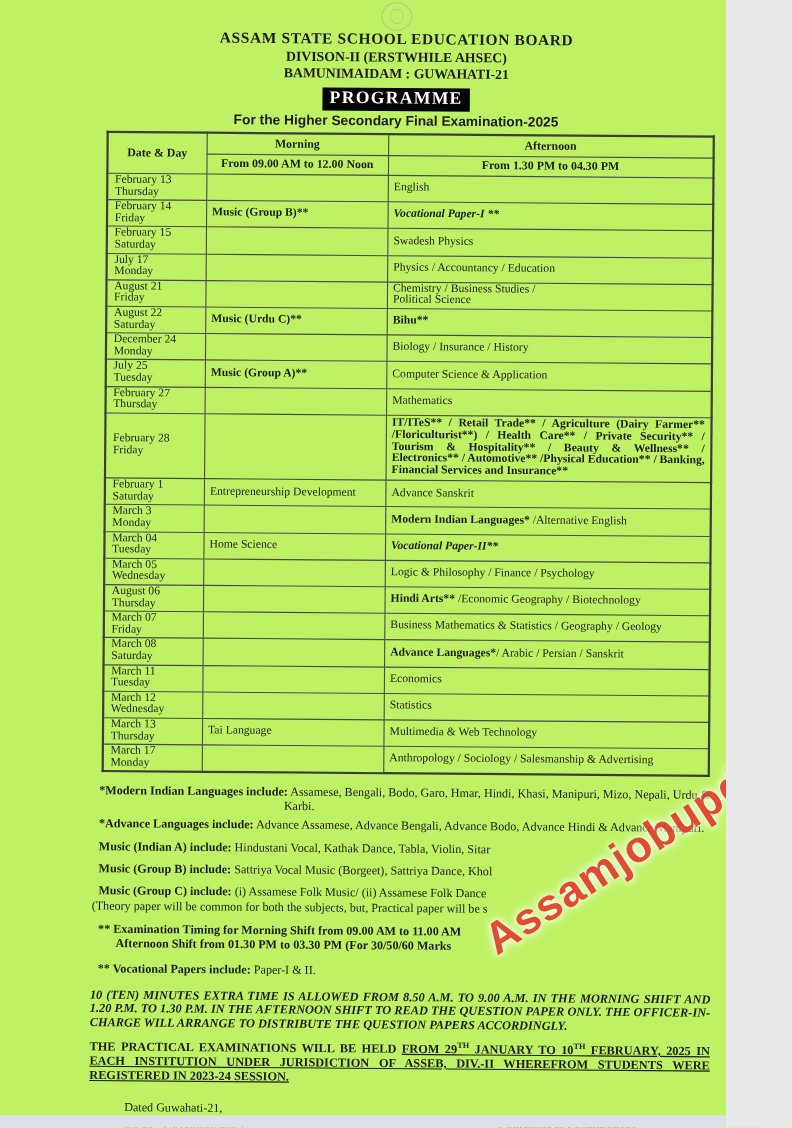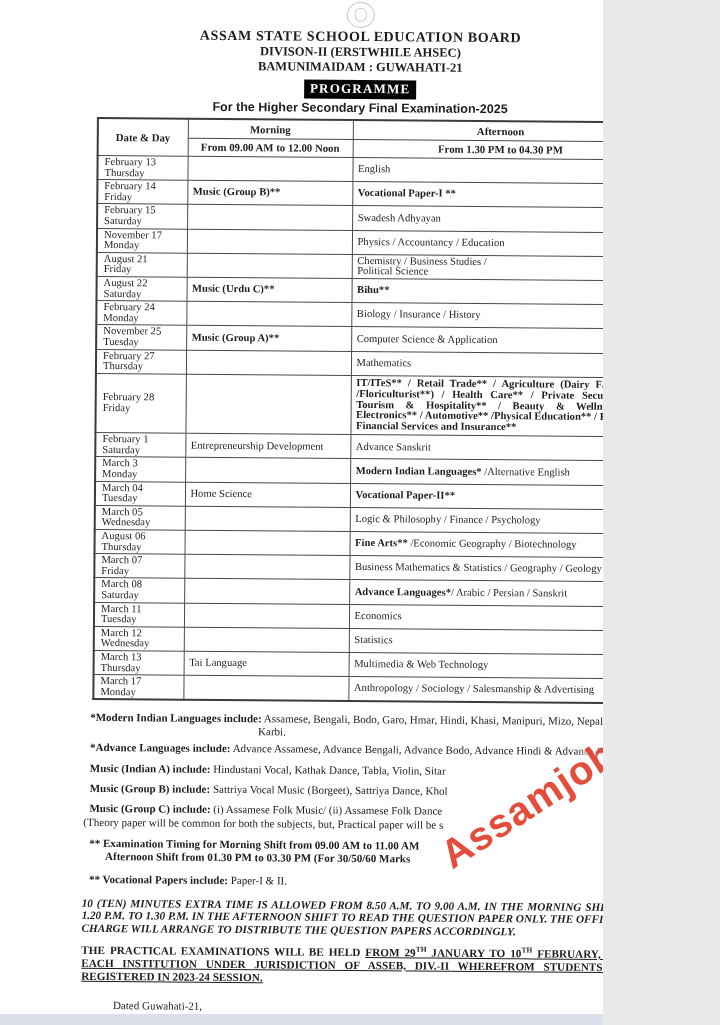--- a/index.html
+++ b/index.html
@@ -1,50 +1,50 @@
 <!DOCTYPE html>
 <html><head>
 <meta charset="utf-8">
 <style>
   html,body{margin:0;padding:0;background:#e9e9e9;}
   .photo{
-    position:relative;width:603px;height:1025px;background:#ffffff;
+    position:relative;width:660px;height:1025px;background:#bef264;
     overflow:hidden;font-family:"Liberation Serif",serif;color:#1c1c1c;
   }
   .doc{position:absolute;left:0;top:0;width:720px;
     transform:rotate(0.45deg);transform-origin:360px 110px;}
   
   .hdr{text-align:center;padding-top:2px;}
   .seal{width:26px;height:24px;margin:0 auto 1px auto;border:1px solid #b8b2a6;
     border-radius:50%;position:relative;opacity:.75;}
   .seal:before{content:"";position:absolute;left:7px;top:5px;width:10px;height:12px;
     border:1px solid #c2bcb0;border-radius:40% 40% 50% 50%;}
   .board{font-size:14px;font-weight:bold;letter-spacing:.6px;line-height:16px;}
   .divis{font-size:12.5px;font-weight:bold;line-height:15px;}
   .addr{font-size:12.5px;font-weight:bold;line-height:15px;}
   .badge{display:inline-block;background:#050505;color:#fff;font-weight:bold;
-    font-size:13px;letter-spacing:1.2px;padding:1px 6px 2px 6px;margin:5px auto 2px auto;}
+    font-size:16px;letter-spacing:1.2px;padding:1px 6px 2px 6px;margin:5px auto 2px auto;}
   .subtitle{font-family:"Liberation Sans",sans-serif;font-weight:bold;
     font-size:12.5px;line-height:15px;margin-bottom:3px;}
   
   table.sched{border-collapse:collapse;margin-left:97px;width:551px;
     border:2px solid #3c3c3c;table-layout:fixed;}
   .sched th,.sched td{border:1px solid #4a4a4a;}
   .sched th{font-size:10.8px;font-weight:bold;text-align:center;padding:1px 2px;line-height:13px;}
   .sched thead tr.t1 th{height:16px;}
   .sched thead tr.t2 th{height:15px;}
   .sched td{font-size:10.6px;line-height:10.6px;padding:1px 5px;vertical-align:middle;
     white-space:pre-line;}
   .c-date{font-size:10.8px;line-height:10.8px;padding-left:6px !important;}
   .c-date div{padding:0;}
   .c-morning{font-size:10.6px;}
   .c-afternoon{}
   .row-tall .c-afternoon{text-align:justify;line-height:10.9px;padding-top:2px;padding-bottom:2px;}
   .seg-b{font-weight:bold;}
-  .seg-i{}
+  .seg-i{font-style:italic;}
   
   .notes{margin:11px 68px 0 95px;width:557px;font-size:11px;line-height:12.4px;}
   .note{margin-bottom:4px;}
   .hang{padding-left:168px;text-indent:-168px;margin-bottom:5px;}
   .nlabel{font-weight:bold;}
   .music{margin-top:8px;margin-bottom:0;}
   .mc-extra{margin-top:1px;margin-left:-6px;}
   .timing{margin-top:9px;font-weight:bold;line-height:13px;}
   .timing .l2{padding-left:16px;}
   .voc{margin-top:10px;}
@@ -108,45 +108,45 @@
             <td class="c-afternoon"><span>English</span></td>
           </tr>
           <tr>
             <td class="c-date"><div>February 14</div><div>Friday</div></td>
             <td class="c-morning"><span class="seg-b">Music (Group B)**</span></td>
             <td class="c-afternoon"><span class="seg-b seg-i">Vocational Paper-I **</span></td>
           </tr>
           <tr>
             <td class="c-date"><div>February 15</div><div>Saturday</div></td>
             <td class="c-morning"></td>
-            <td class="c-afternoon"><span>Swadesh Adhyayan</span></td>
-          </tr>
-          <tr>
-            <td class="c-date"><div>November 17</div><div>Monday</div></td>
+            <td class="c-afternoon"><span>Swadesh Physics</span></td>
+          </tr>
+          <tr>
+            <td class="c-date"><div>July 17</div><div>Monday</div></td>
             <td class="c-morning"></td>
             <td class="c-afternoon"><span>Physics / Accountancy / Education</span></td>
           </tr>
           <tr>
             <td class="c-date"><div>August 21</div><div>Friday</div></td>
             <td class="c-morning"></td>
             <td class="c-afternoon"><span>Chemistry / Business Studies /
 Political Science</span></td>
           </tr>
           <tr>
             <td class="c-date"><div>August 22</div><div>Saturday</div></td>
             <td class="c-morning"><span class="seg-b">Music (Urdu C)**</span></td>
             <td class="c-afternoon"><span class="seg-b">Bihu**</span></td>
           </tr>
           <tr>
-            <td class="c-date"><div>February 24</div><div>Monday</div></td>
+            <td class="c-date"><div>December 24</div><div>Monday</div></td>
             <td class="c-morning"></td>
             <td class="c-afternoon"><span>Biology / Insurance / History</span></td>
           </tr>
           <tr>
-            <td class="c-date"><div>November 25</div><div>Tuesday</div></td>
+            <td class="c-date"><div>July 25</div><div>Tuesday</div></td>
             <td class="c-morning"><span class="seg-b">Music (Group A)**</span></td>
             <td class="c-afternoon"><span>Computer Science &amp; Application</span></td>
           </tr>
           <tr>
             <td class="c-date"><div>February 27</div><div>Thursday</div></td>
             <td class="c-morning"></td>
             <td class="c-afternoon"><span>Mathematics</span></td>
           </tr>
           <tr class="row-tall">
             <td class="c-date"><div>February 28</div><div>Friday</div></td>
@@ -169,21 +169,21 @@
             <td class="c-afternoon"><span class="seg-b seg-i">Vocational Paper-II**</span></td>
           </tr>
           <tr>
             <td class="c-date"><div>March 05</div><div>Wednesday</div></td>
             <td class="c-morning"></td>
             <td class="c-afternoon"><span>Logic &amp; Philosophy / Finance / Psychology</span></td>
           </tr>
           <tr>
             <td class="c-date"><div>August 06</div><div>Thursday</div></td>
             <td class="c-morning"></td>
-            <td class="c-afternoon"><span class="seg-b">Fine Arts**</span><span> /Economic Geography / Biotechnology</span></td>
+            <td class="c-afternoon"><span class="seg-b">Hindi Arts**</span><span> /Economic Geography / Biotechnology</span></td>
           </tr>
           <tr>
             <td class="c-date"><div>March 07</div><div>Friday</div></td>
             <td class="c-morning"></td>
             <td class="c-afternoon"><span>Business Mathematics &amp; Statistics / Geography / Geology</span></td>
           </tr>
           <tr>
             <td class="c-date"><div>March 08</div><div>Saturday</div></td>
             <td class="c-morning"></td>
             <td class="c-afternoon"><span class="seg-b">Advance Languages*</span><span>/ Arabic / Persian / Sanskrit</span></td>

